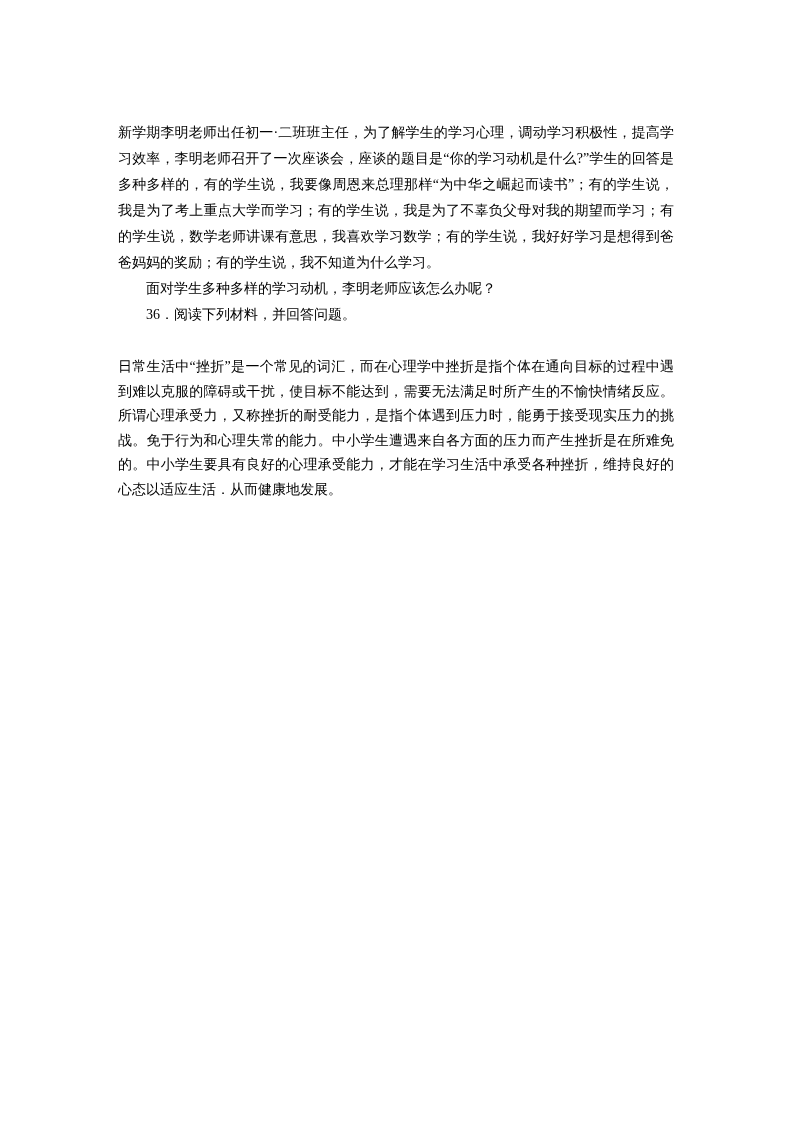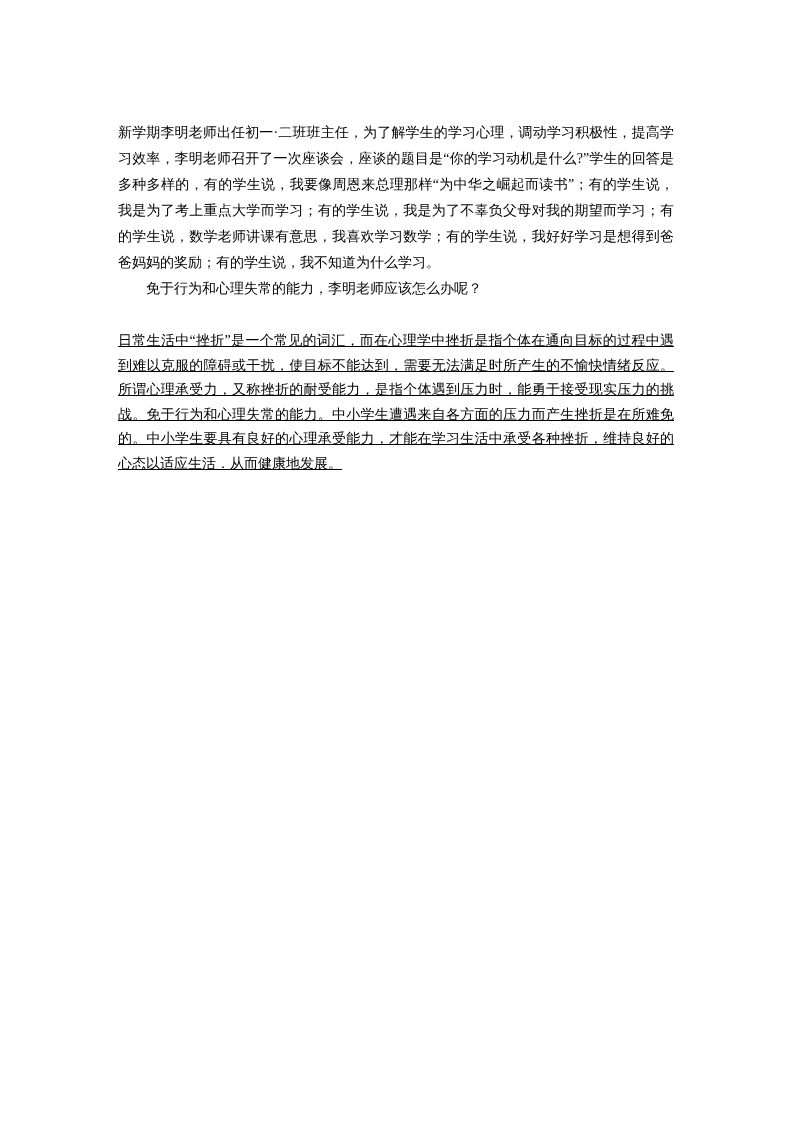--- a/index.html
+++ b/index.html
@@ -30,35 +30,35 @@
     padding: 0;
     font-size: 14px;
     line-height: 26px;
     font-weight: normal;
   }
   .para.indent {
     text-indent: 2em;
   }
   .block2 .para {
     line-height: 24.5px;
-    text-decoration: underline;
   }
   .material-block {
     margin-top: 27px;
   }
 </style>
 </head>
 <body>
 
 <div class="page">
   <div class="doc-body">
 
     <div class="block1">
       <p class="para">新学期李明老师出任初一·二班班主任，为了解学生的学习心理，调动学习积极性，提高学习效率，李明老师召开了一次座谈会，座谈的题目是“你的学习动机是什么?”学生的回答是多种多样的，有的学生说，我要像周恩来总理那样“为中华之崛起而读书”；有的学生说，我是为了考上重点大学而学习；有的学生说，我是为了不辜负父母对我的期望而学习；有的学生说，数学老师讲课有意思，我喜欢学习数学；有的学生说，我好好学习是想得到爸爸妈妈的奖励；有的学生说，我不知道为什么学习。</p>
-      <p class="para indent">免于行为和心理失常的能力，李明老师应该怎么办呢？</p>
+      <p class="para indent">面对学生多种多样的学习动机，李明老师应该怎么办呢？</p>
+      <p class="para indent">36．阅读下列材料，并回答问题。</p>
     </div>
 
     <div class="block2 material-block">
       <p class="para">日常生活中“挫折”是一个常见的词汇，而在心理学中挫折是指个体在通向目标的过程中遇到难以克服的障碍或干扰，使目标不能达到，需要无法满足时所产生的不愉快情绪反应。所谓心理承受力，又称挫折的耐受能力，是指个体遇到压力时，能勇于接受现实压力的挑战。免于行为和心理失常的能力。中小学生遭遇来自各方面的压力而产生挫折是在所难免的。中小学生要具有良好的心理承受能力，才能在学习生活中承受各种挫折，维持良好的心态以适应生活．从而健康地发展。</p>
     </div>
 
   </div>
 </div>
 
 </body></html>

